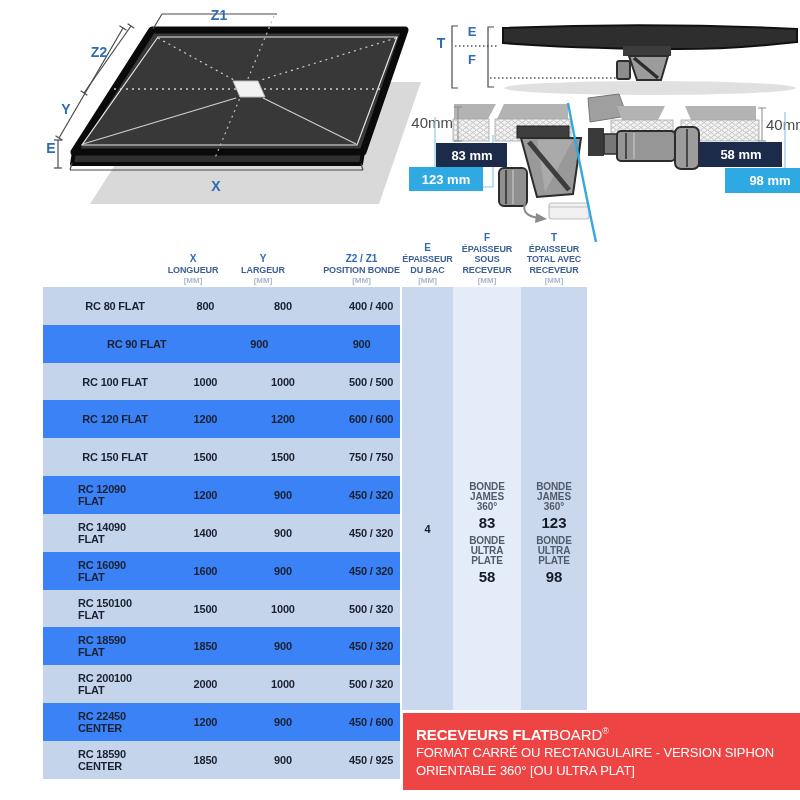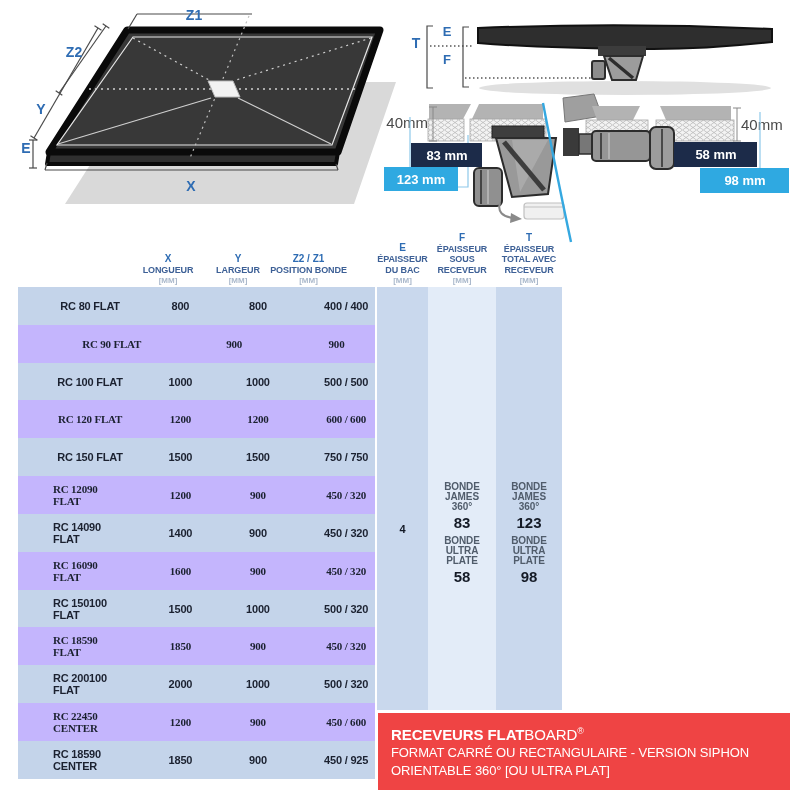--- a/index.html
+++ b/index.html
@@ -1,34 +1,34 @@
 <!DOCTYPE html>
 <html><head>
 <meta charset="utf-8">
 <style>
   html,body{margin:0;padding:0;background:#fff;}
   body{width:800px;height:800px;position:relative;overflow:hidden;
        font-family:"Liberation Sans",sans-serif;}
-  #stage{position:absolute;inset:0;width:688px;height:800px;}
+  #stage{position:absolute;inset:0;width:688px;height:800px;margin-left:25px;}
 
   
   #diagrams{position:absolute;left:0;top:0;}
 
   
   .hdr{position:absolute;top:218px;height:67px;display:flex;flex-direction:column;
        justify-content:flex-end;align-items:center;text-align:center;}
   .hdr .letter{font-size:10px;font-weight:bold;color:#2e6cb3;margin-bottom:1px;line-height:11px;}
   .hdr .hline{font-size:9px;font-weight:bold;color:#3d6096;line-height:10.5px;letter-spacing:-0.1px;}
   .hdr .unit{font-size:8px;font-weight:bold;color:#a9b8cb;margin-top:1px;line-height:9px;}
 
   
   #rows{position:absolute;left:18px;top:287px;width:357px;}
   .row{display:flex;height:37.84px;width:357px;}
   .row.medium{background:#c4d4ea;}
-  .row.light{background:#c4b5fd;font-family:Liberation Serif, serif;}
+  .row.light{background:#3b82f6;}
   .c{display:flex;align-items:center;justify-content:center;
      font-weight:bold;color:#1b2130;font-size:11px;letter-spacing:-0.2px;padding-left:35px;}
   .c-name{width:122px;}
   .c-x{width:60px;}
   .c-y{width:80px;}
   .c-z{width:95px;}
 
   
   .band{position:absolute;top:287px;height:423px;}
   #band-e{left:377px;width:51px;background:#c9d8ed;}
@@ -191,21 +191,21 @@
   <div class="hdr" style="left:138px;width:60px;">
     <div class="letter">X</div>
     <div class="hline">LONGUEUR</div>
     <div class="unit">[MM]</div>
   </div>
   <div class="hdr" style="left:198px;width:80px;">
     <div class="letter">Y</div>
     <div class="hline">LARGEUR</div>
     <div class="unit">[MM]</div>
   </div>
-  <div class="hdr" style="left:260px;width:97px;">
+  <div class="hdr" style="left:288px;width:97px;">
     <div class="letter">Z2 / Z1</div>
     <div class="hline">POSITION BONDE</div>
     <div class="unit">[MM]</div>
   </div>
   <div class="hdr" style="left:377px;width:51px;">
     <div class="letter">E</div>
     <div class="hline">ÉPAISSEUR</div>
     <div class="hline">DU BAC</div>
     <div class="unit">[MM]</div>
   </div>

